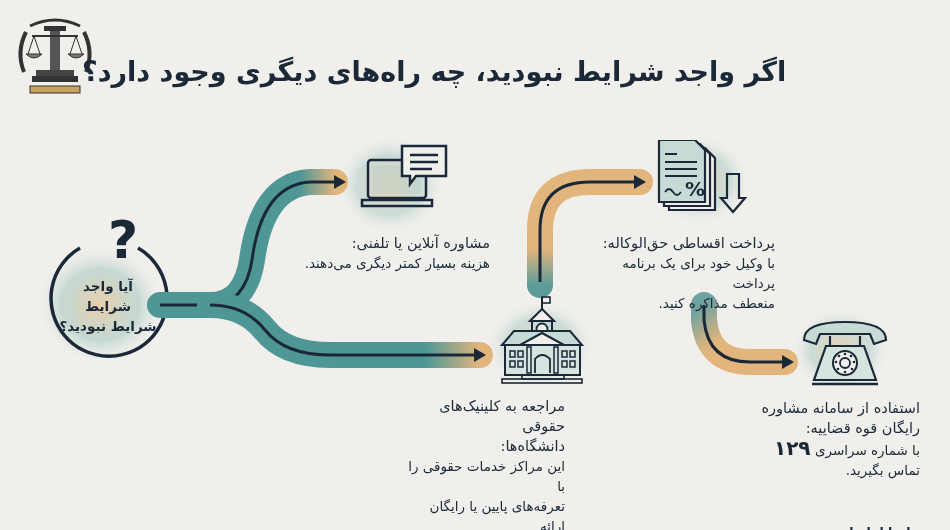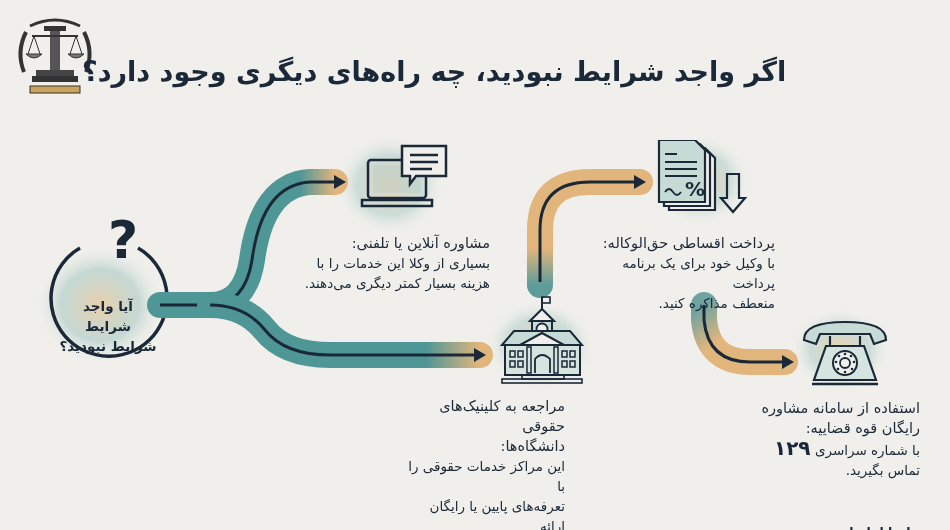--- a/index.html
+++ b/index.html
@@ -13,21 +13,21 @@
   .logo { left:10px; top:12px; width:90px; height:85px; }
   .title {
     right:48px; top:56px; width:820px; text-align:left; direction:rtl;
     font-size:27px; font-weight:bold; color:#1a2838; white-space:nowrap;
   }
   .flow-svg { left:0; top:0; width:950px; height:530px; }
   .rtl { direction:rtl; text-align:right; }
   .blk-title { font-weight:normal; font-size:14.5px; line-height:20px; color:#1a2838; }
   .blk-body { font-size:13.5px; line-height:20px; color:#1a2838; }
   .q-text {
-    left:58px; top:296px; width:100px; text-align:center; direction:rtl;
+    left:58px; top:276px; width:100px; text-align:center; direction:rtl;
     font-weight:bold; font-size:13.5px; line-height:20px; color:#1a2838;
   }
   .q-mark { left:108px; top:210px; font-size:52px; font-weight:bold; color:#1a2838; line-height:60px; }
   .b1 { left:290px; top:233px; width:200px; }
   .b2 { left:590px; top:233px; width:185px; }
   .b3 { left:405px; top:396px; width:160px; }
   .b4 { left:705px; top:398px; width:215px; }
   .b4 .num { font-weight:bold; font-size:20px;text-align:center; }
   .footer {
     left:0; width:950px; top:505px; text-align:right;
@@ -178,21 +178,20 @@
     <circle cx="52" cy="51" r="1.3"></circle>
       <circle cx="39" cy="38" r="1.3"></circle>
       <circle cx="36" cy="44" r="1.3"></circle>
     <circle cx="38" cy="51" r="1.3"></circle>
       <circle cx="45" cy="54" r="1.3"></circle>
   </g>
 </svg>
 
 <div class="abs b1 rtl">
   <div class="blk-title">مشاوره آنلاین یا تلفنی:</div>
-  <div class="blk-body">بسیاری از وکلا این خدمات را با</div>
   <div class="blk-body">هزینه بسیار کمتر دیگری می‌دهند.</div>
 </div>
 
 <div class="abs b2 rtl">
   <div class="blk-title">پرداخت اقساطی حق‌الوکاله:</div>
   <div class="blk-body">با وکیل خود برای یک برنامه پرداخت</div>
   <div class="blk-body" style="">منعطف مذاکره کنید.</div>
 </div>
 
 <div class="abs b3 rtl">

